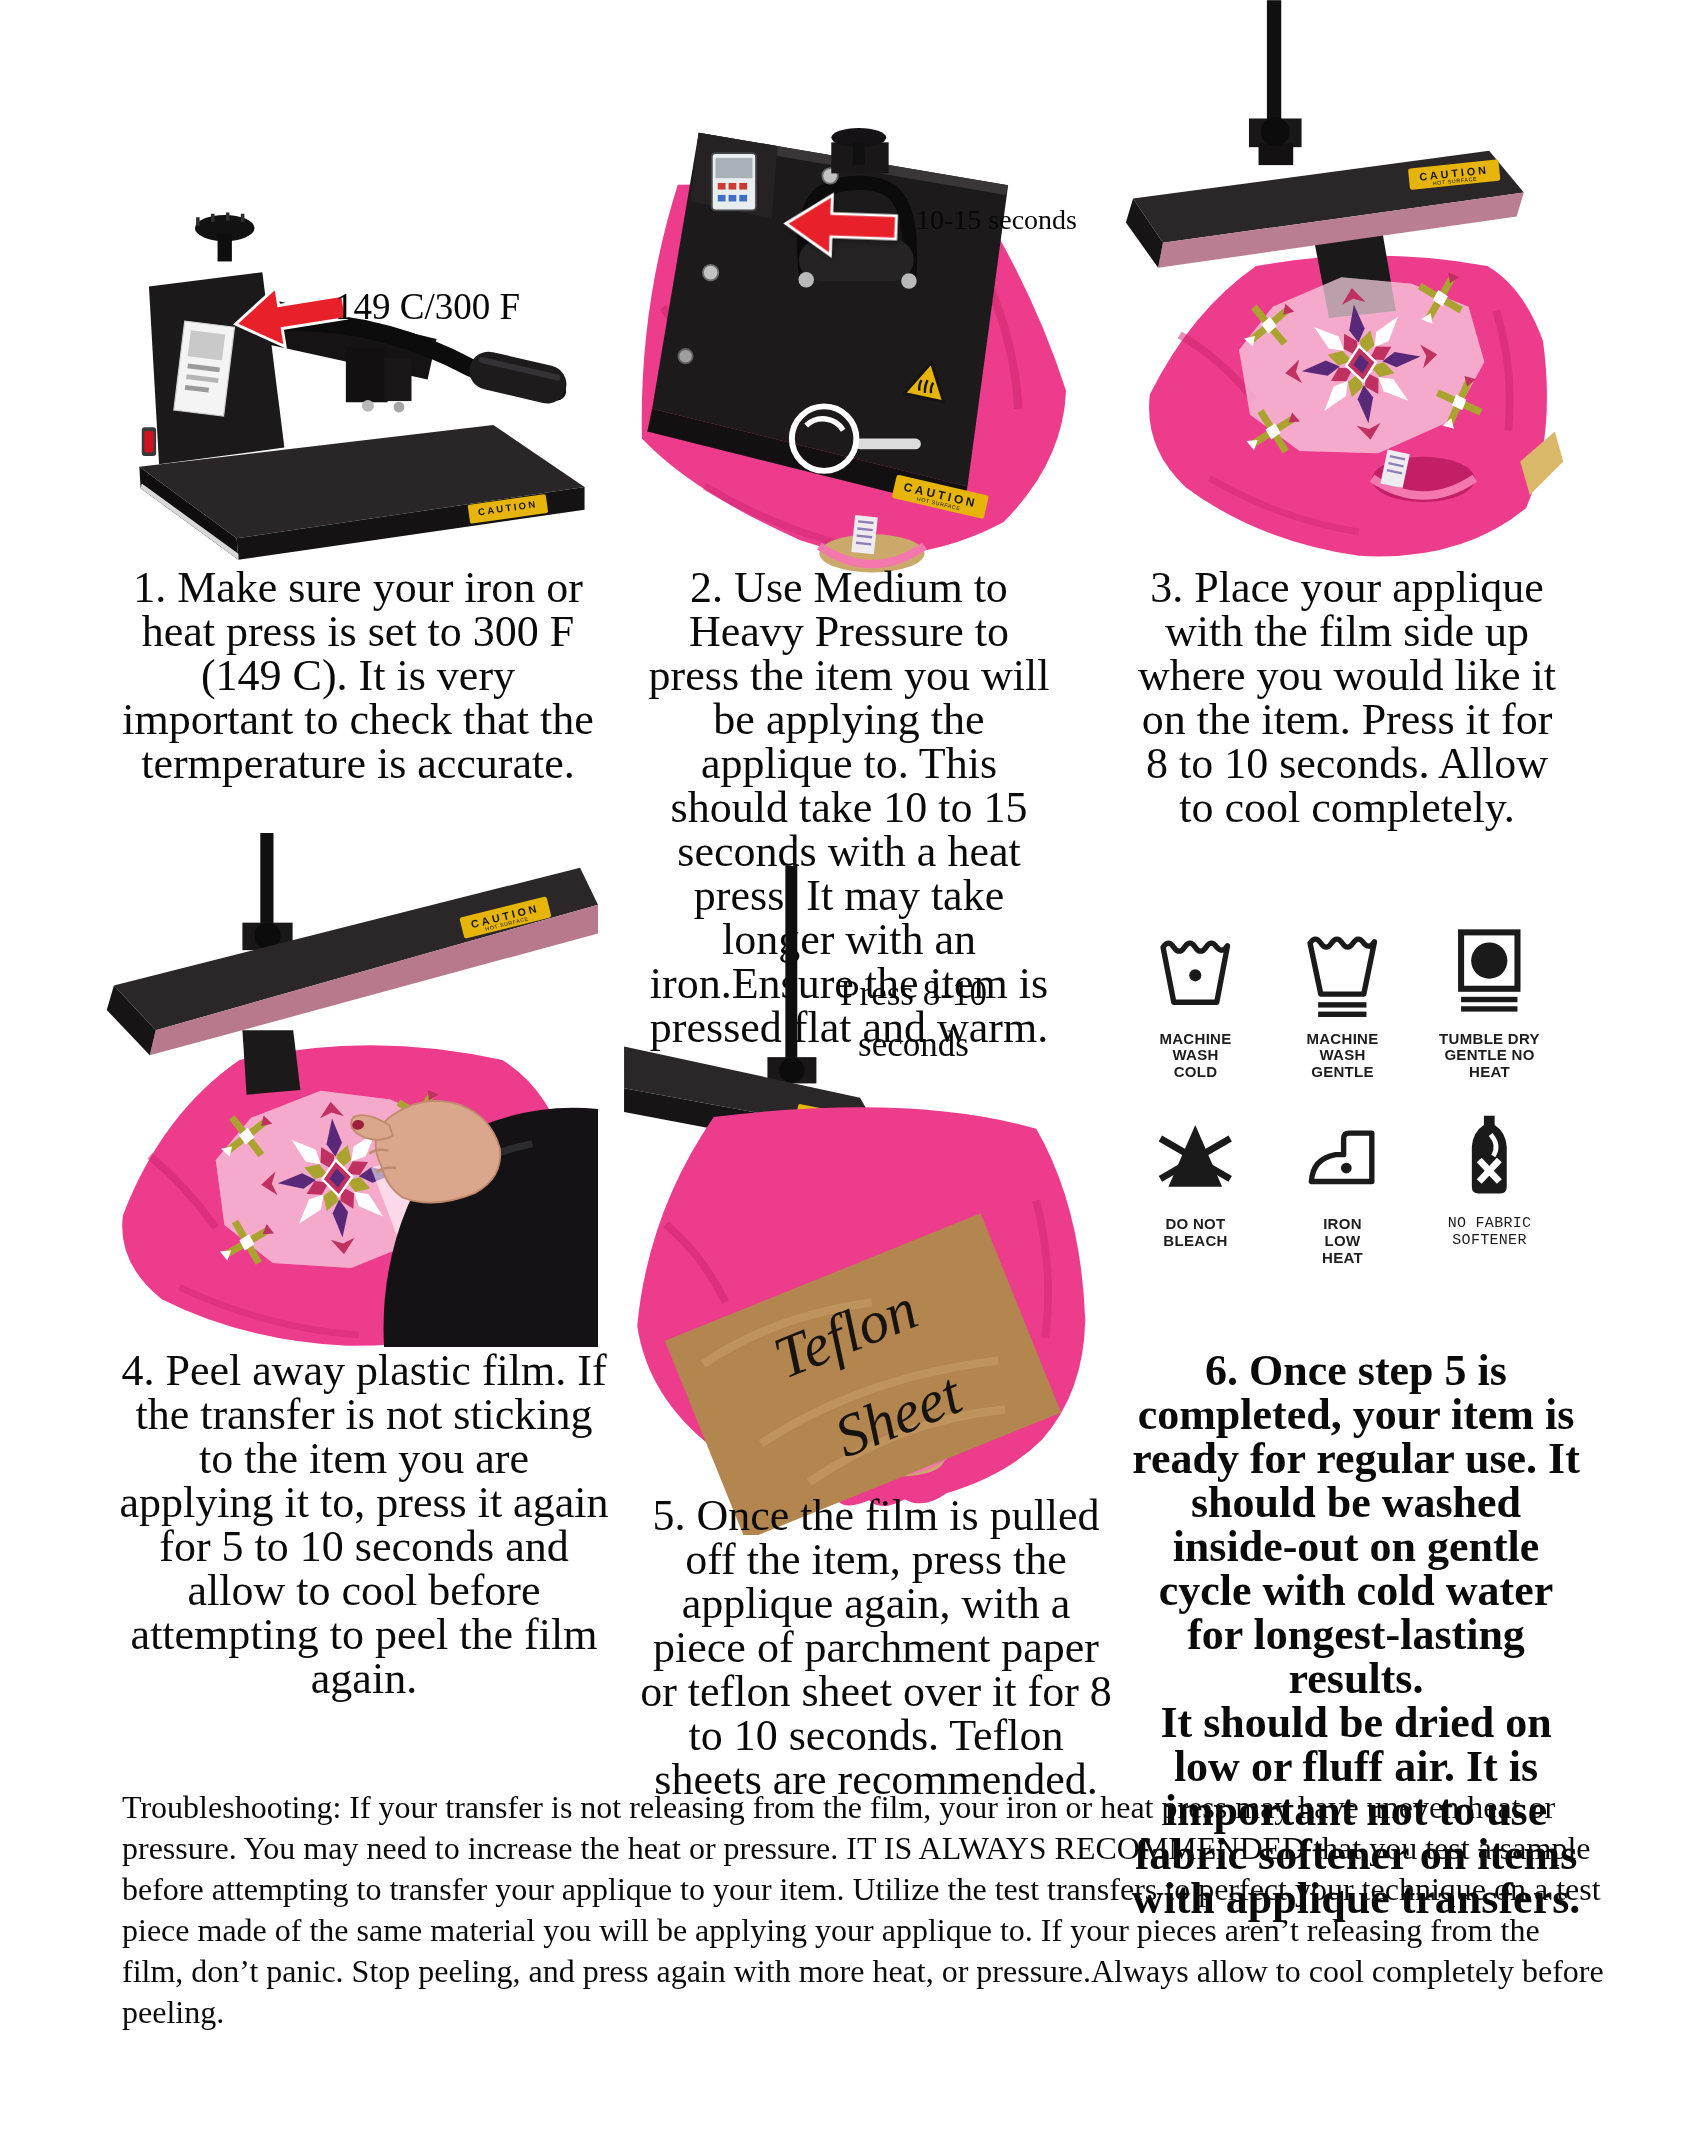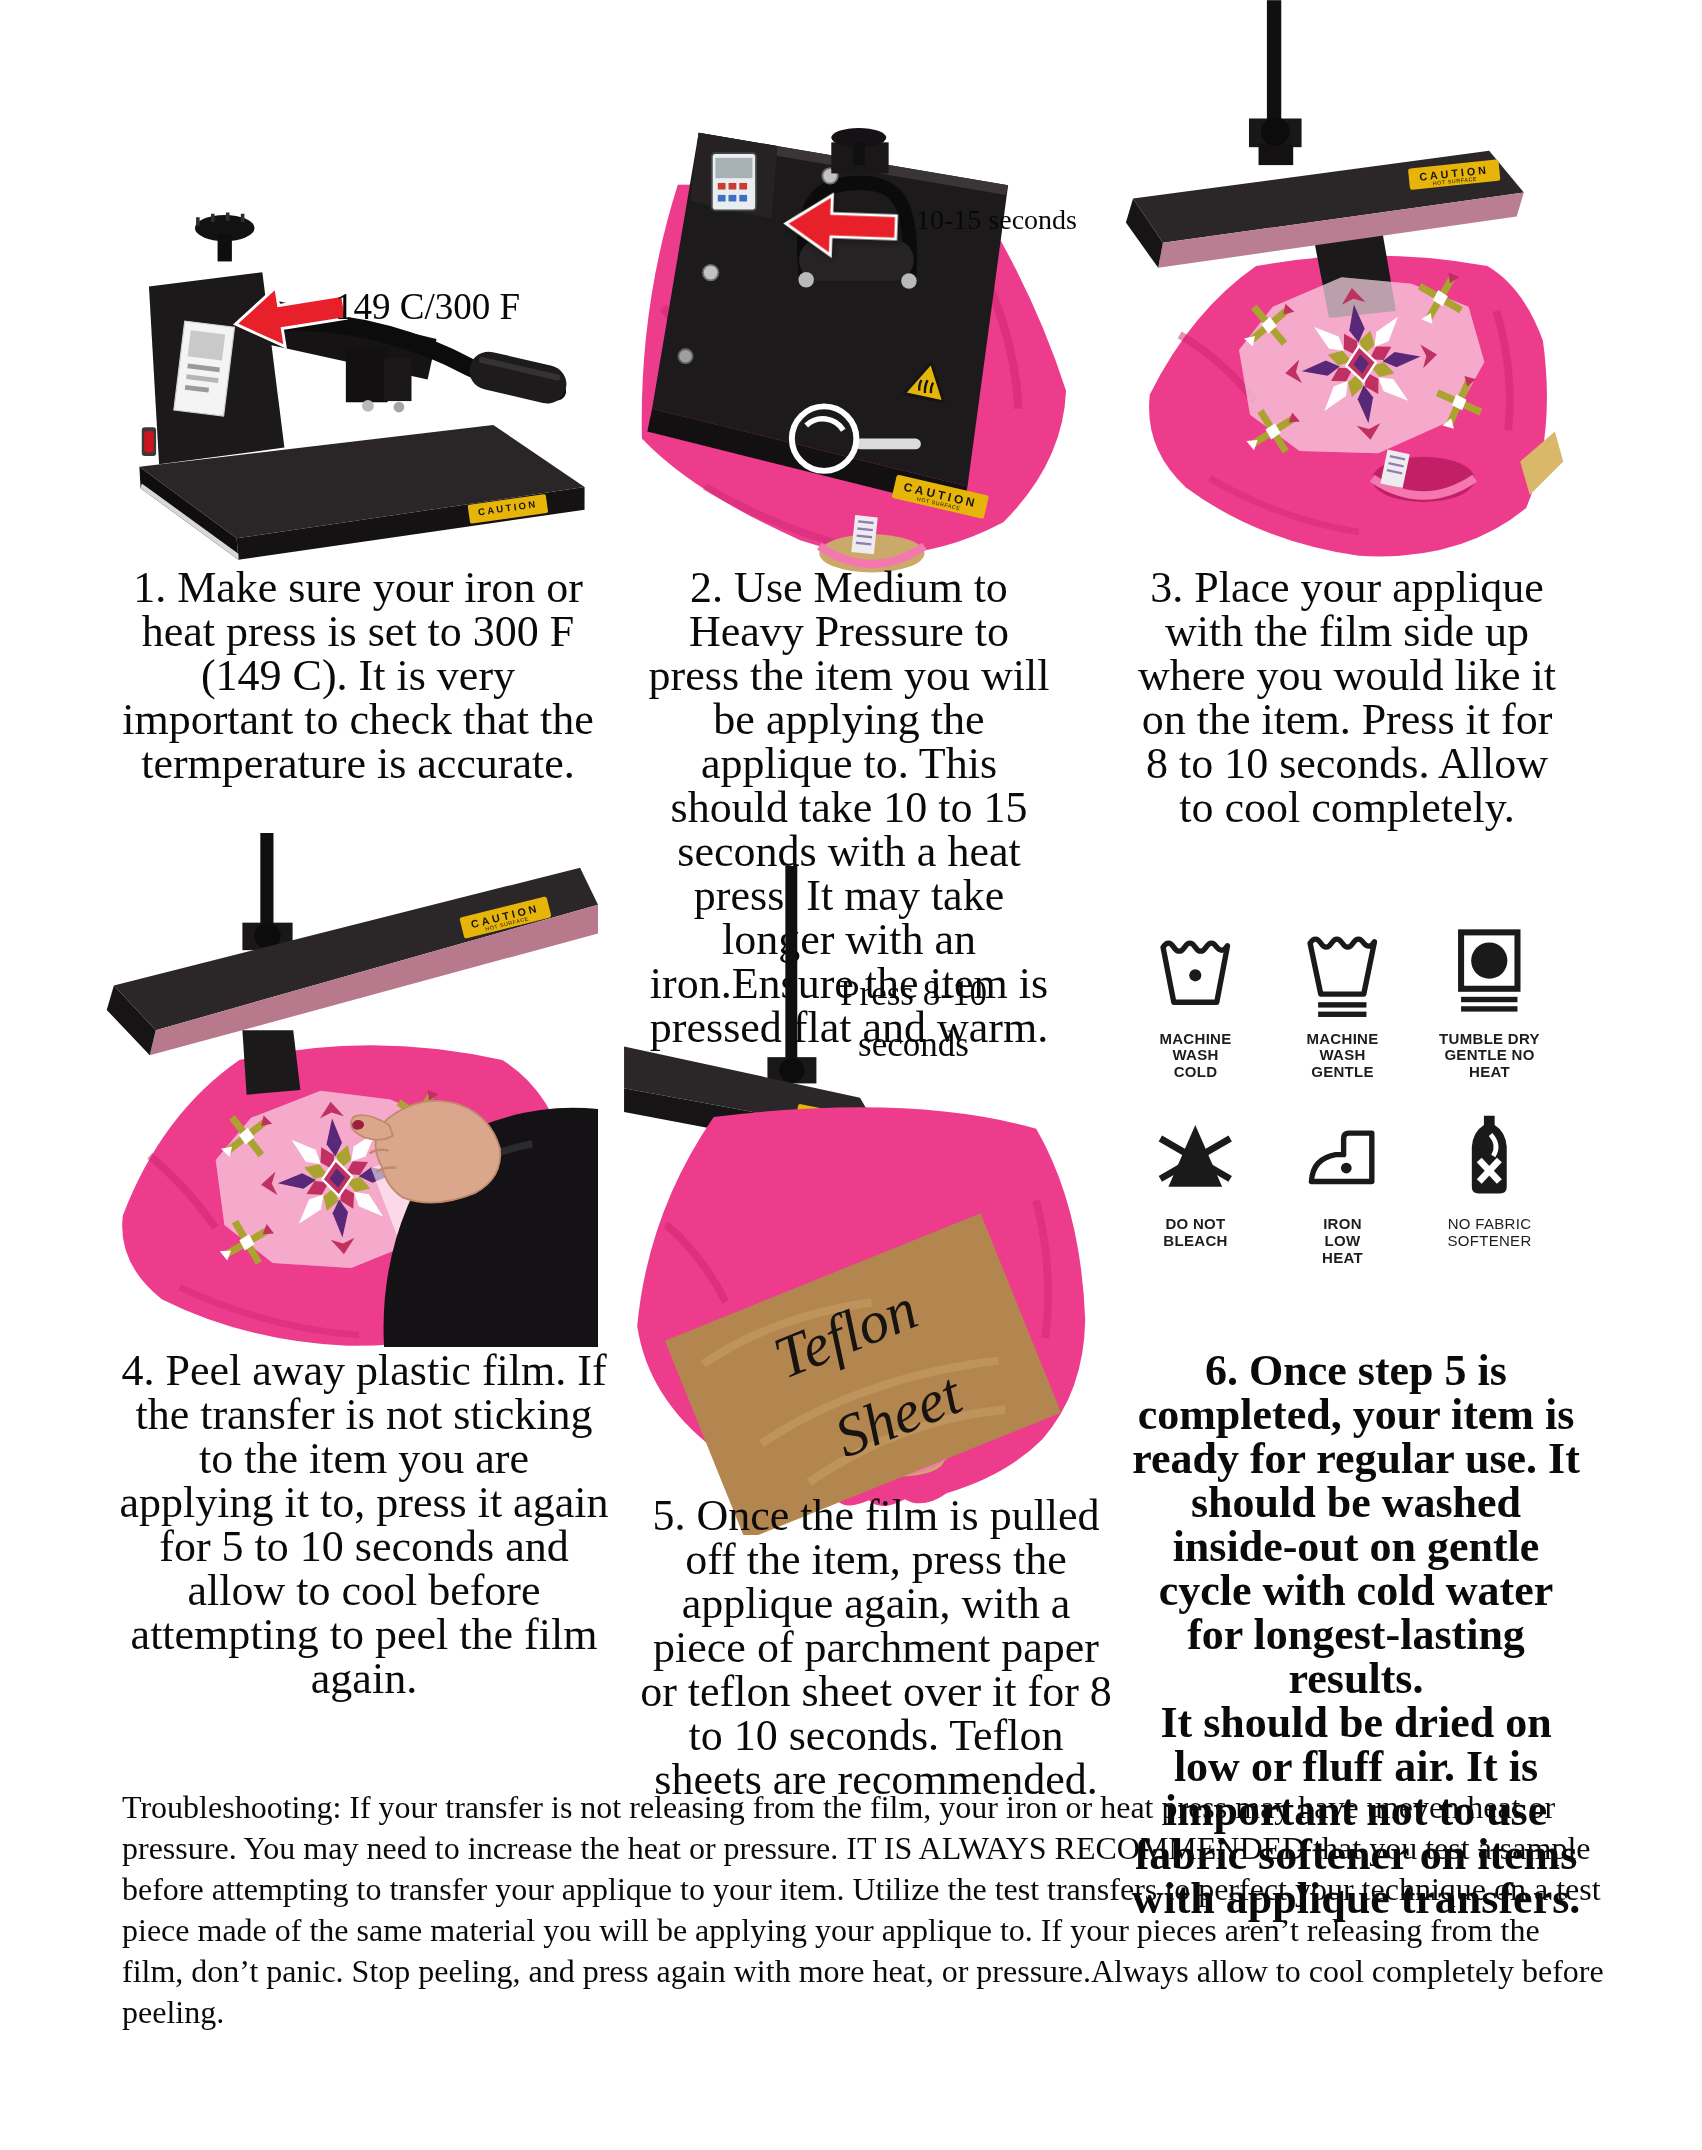--- a/index.html
+++ b/index.html
@@ -18,21 +18,21 @@
   #troubleshooting{position:absolute;left:122px;top:1787px;width:1482px;
                    font-size:32px;line-height:41px;}
   
   #care{position:absolute;left:1122px;top:927px;width:442px;display:grid;
         grid-template-columns:repeat(3,147px);row-gap:32px;justify-items:center;}
   .care-cell{display:flex;flex-direction:column;align-items:center;}
   .care-cell svg{height:94px;width:auto;}
   .care-label{margin-top:9.6px;font-family:"Liberation Sans",sans-serif;font-weight:bold;
               font-size:15px;line-height:16.7px;letter-spacing:0.3px;text-align:center;
               color:#1d1d1d;white-space:pre-line;}
-  .care-label.light{font-weight:400;font-size:15px;}
+  .care-label.light{font-weight:400;font-size:15px;font-family:Liberation Mono, monospace;}
   
   text.sticker-text{font-family:"Liberation Sans",sans-serif;font-size:20px;font-weight:bold;
                     letter-spacing:5px;fill:#141414;text-anchor:middle;}
   text.sticker-sub{font-family:"Liberation Sans",sans-serif;font-size:9px;letter-spacing:1px;
                    fill:#141414;text-anchor:middle;}
   text.teflon-text{font-family:"Liberation Serif",serif;font-style:italic;font-size:100px;
                    fill:#161310;text-anchor:middle;}
 </style>
 </head>
 <body>

